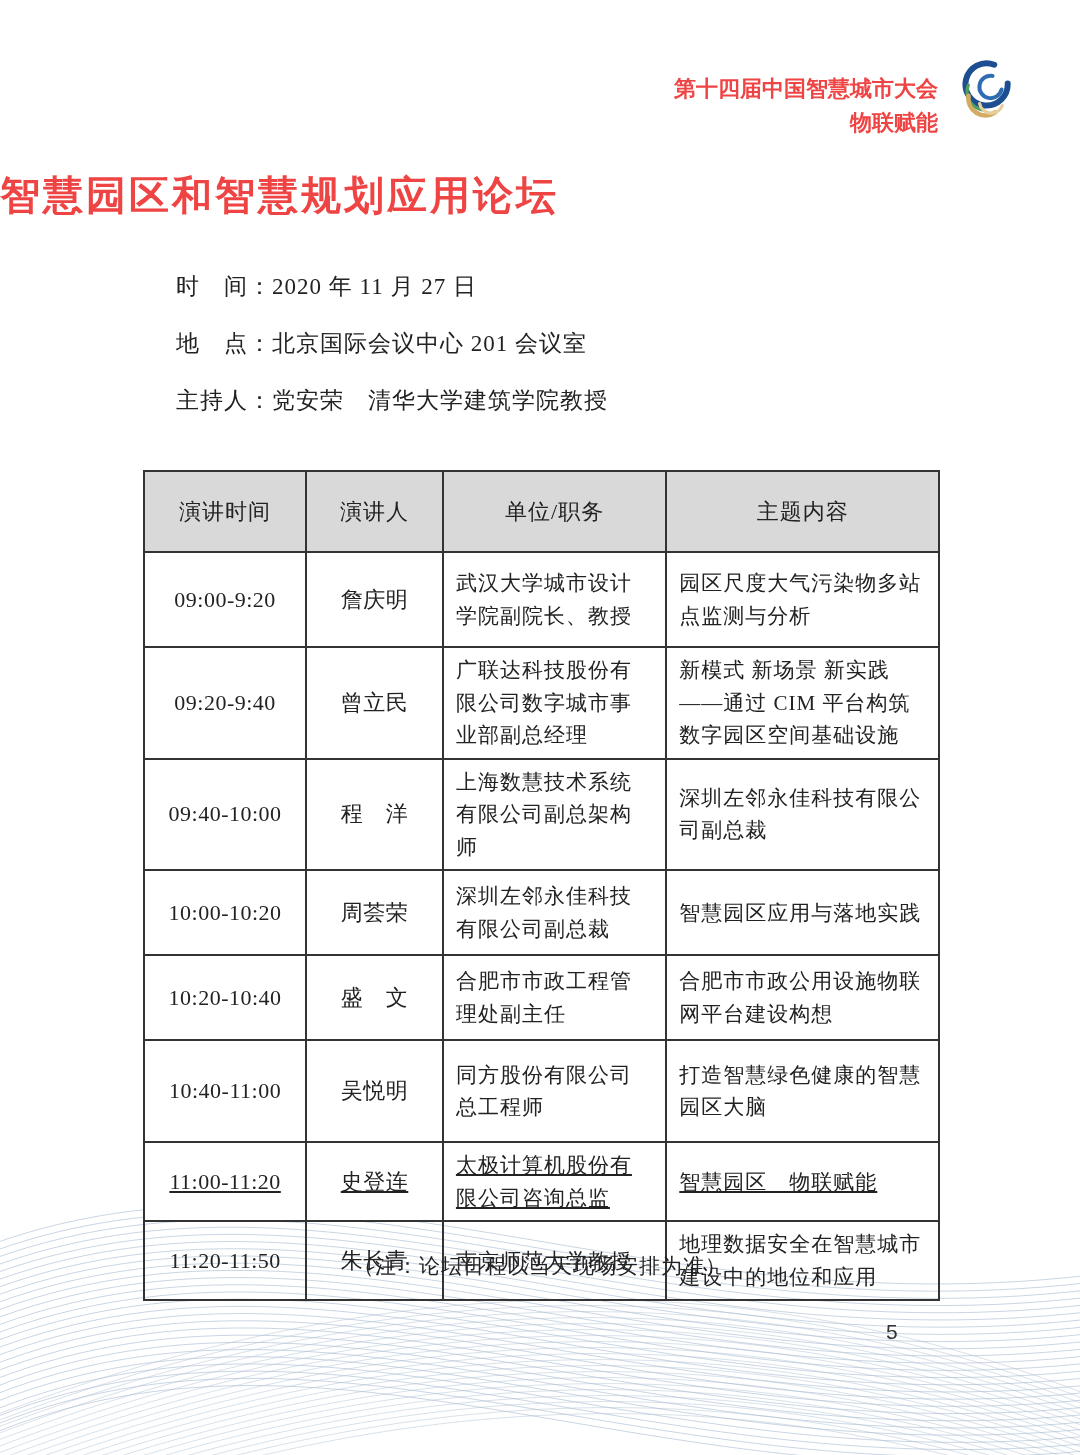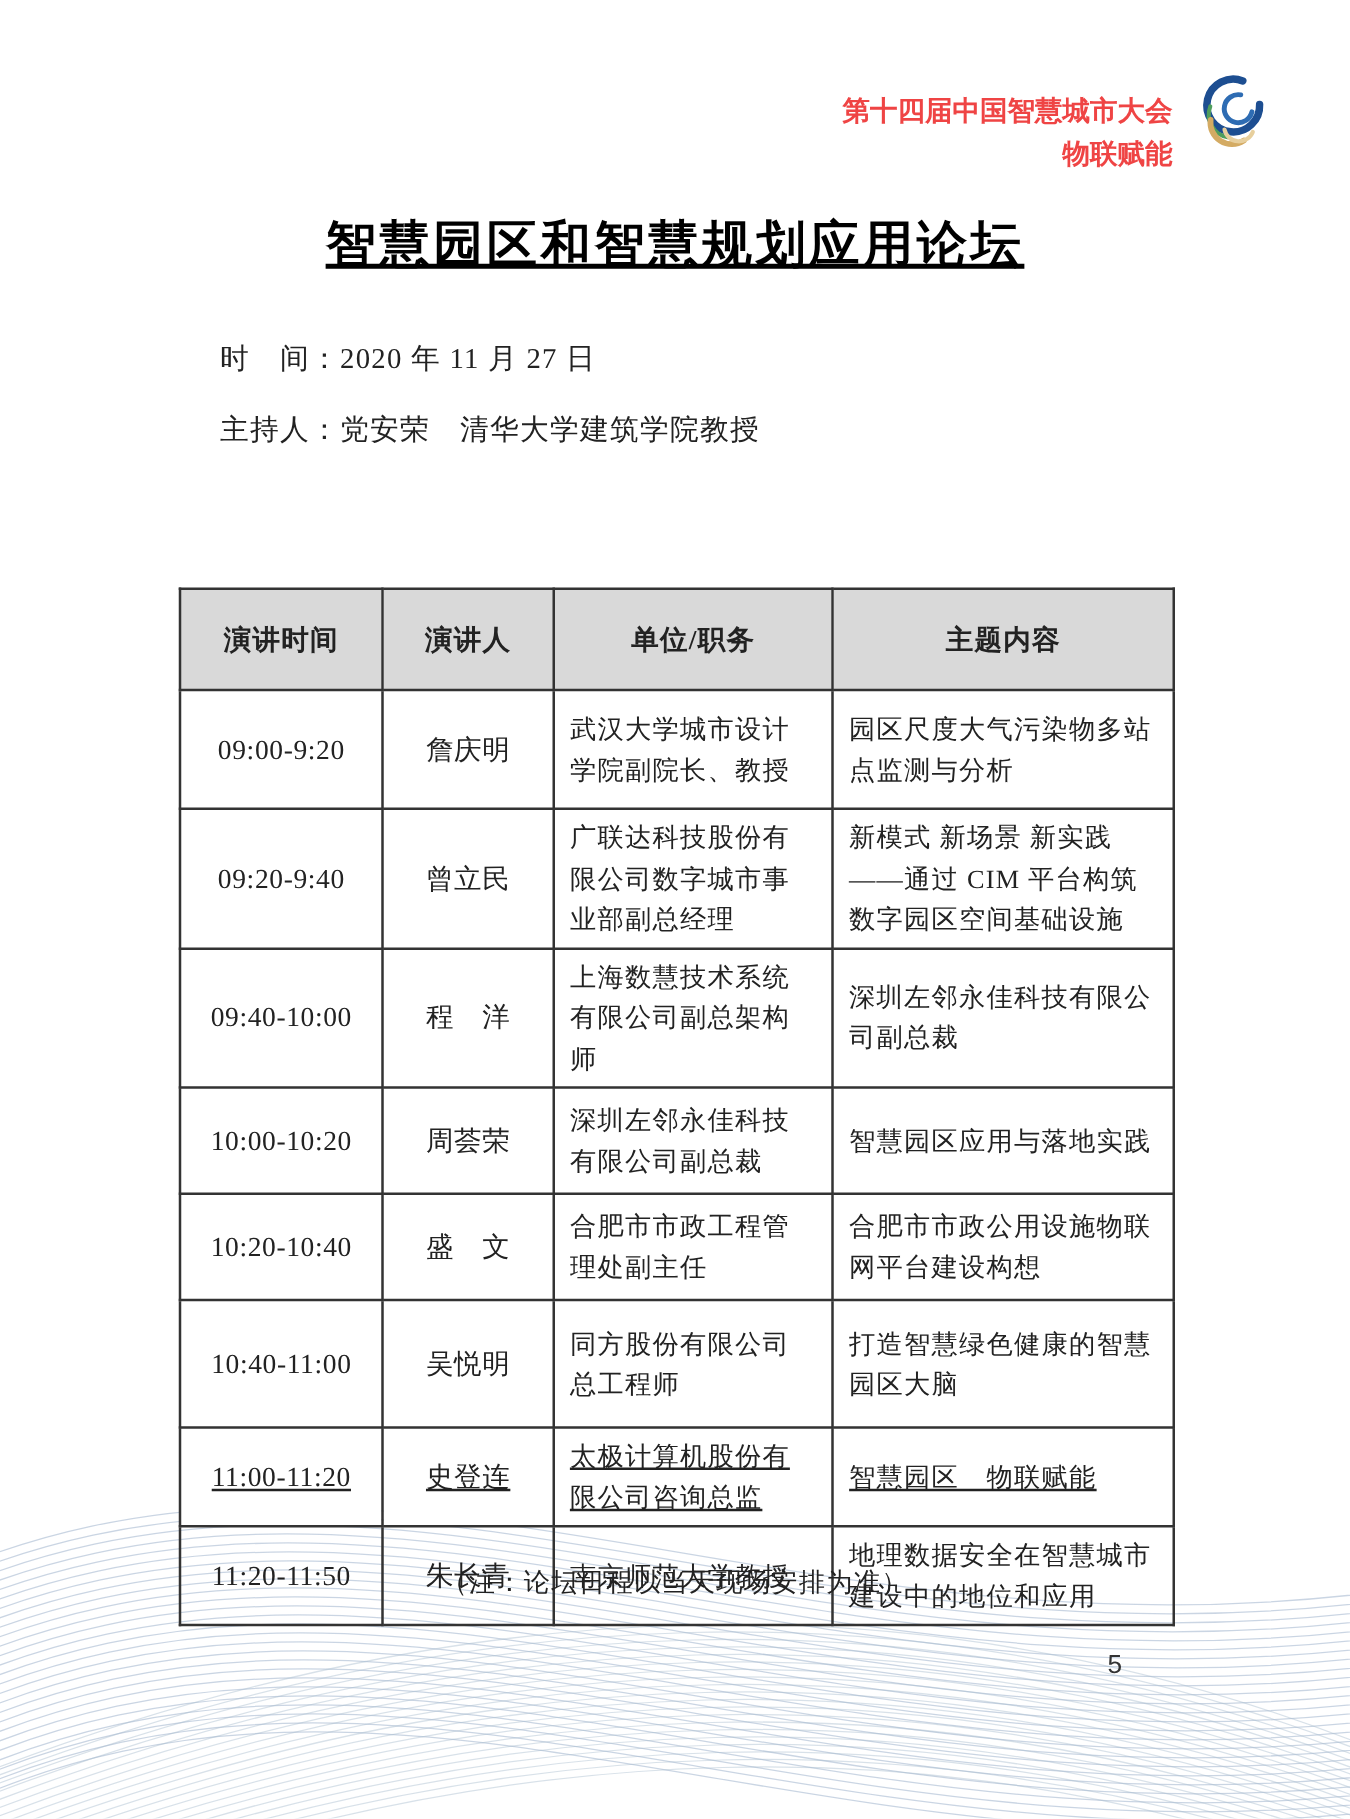--- a/index.html
+++ b/index.html
@@ -11,33 +11,33 @@
   .waves{position:absolute;left:0;bottom:0;width:1080px;height:305px;z-index:0;}
 
   .doc-header{
     position:absolute;top:72px;right:142px;text-align:right;
     font-family:"Liberation Sans","DejaVu Sans",sans-serif;
     font-weight:bold;font-size:22px;line-height:34px;color:#ef4444;
   }
   .logo{position:absolute;left:952px;top:58px;width:66px;height:66px;}
 
   .forum-title{
-    position:absolute;top:168px;left:0;width:100%;text-align:center;
+    position:absolute;top:168px;left:0;width:100%;text-align:left;
     font-family:"Liberation Sans","DejaVu Sans",sans-serif;
-    font-size:40px;font-weight:bold;color:#000000;letter-spacing:3px;text-decoration:underline;
+    font-size:40px;font-weight:bold;color:#ef4444;letter-spacing:3px;
   }
 
   .info{position:absolute;left:176px;top:258px;font-size:23px;}
   .info-line{height:57px;line-height:57px;letter-spacing:1px;}
 
   .schedule-wrap{position:absolute;left:143px;top:470px;width:797px;}
   table.schedule{border-collapse:collapse;width:100%;table-layout:fixed;}
   .schedule th,.schedule td{border:2px solid #333;overflow:hidden;}
   .schedule th{
-    background:#d9d9d9;font-size:22px;font-weight:bold;letter-spacing:1px;text-align:center;
+    background:#d9d9d9;font-size:22px;font-weight:normal;letter-spacing:1px;text-align:center;
   }
   .schedule thead tr{height:81px;}
   .schedule tbody tr{background:#ffffff;}
   .schedule tbody tr:last-child{background:transparent;}
   .schedule tbody tr:nth-child(1){height:95px;}
   .schedule tbody tr:nth-child(2){height:110px;}
   .schedule tbody tr:nth-child(3){height:85px;}
   .schedule tbody tr:nth-child(4){height:85px;}
   .schedule tbody tr:nth-child(5){height:85px;margin-left:10px;}
   .schedule tbody tr:nth-child(6){height:102px;}
@@ -128,20 +128,21 @@
         <path d="M27,36 A28,28 0 0,0 40,77" stroke="#4f9e5c" stroke-width="5"></path>
         <path d="M24,52 A26,26 0 0,0 58,85" stroke="#d4ab63" stroke-width="7"></path>
         <path d="M38,67 A18,18 0 0,0 71,77" stroke="#e7cf9d" stroke-width="5"></path>
       </g>
     </svg>
 
     <div class="forum-title">智慧园区和智慧规划应用论坛</div>
 
     <div class="info">
       <div class="info-line">时　间：2020 年 11 月 27 日</div>
+      <div class="info-line">地　点：北京国际会议中心 201 会议室</div>
       <div class="info-line">主持人：党安荣　清华大学建筑学院教授</div>
     </div>
 
     <div class="schedule-wrap">
       <table class="schedule">
         <colgroup>
           <col style="width:20.4%">
             <col style="width:17.2%">
             <col style="width:28.1%">
             <col style="width:34.3%">

